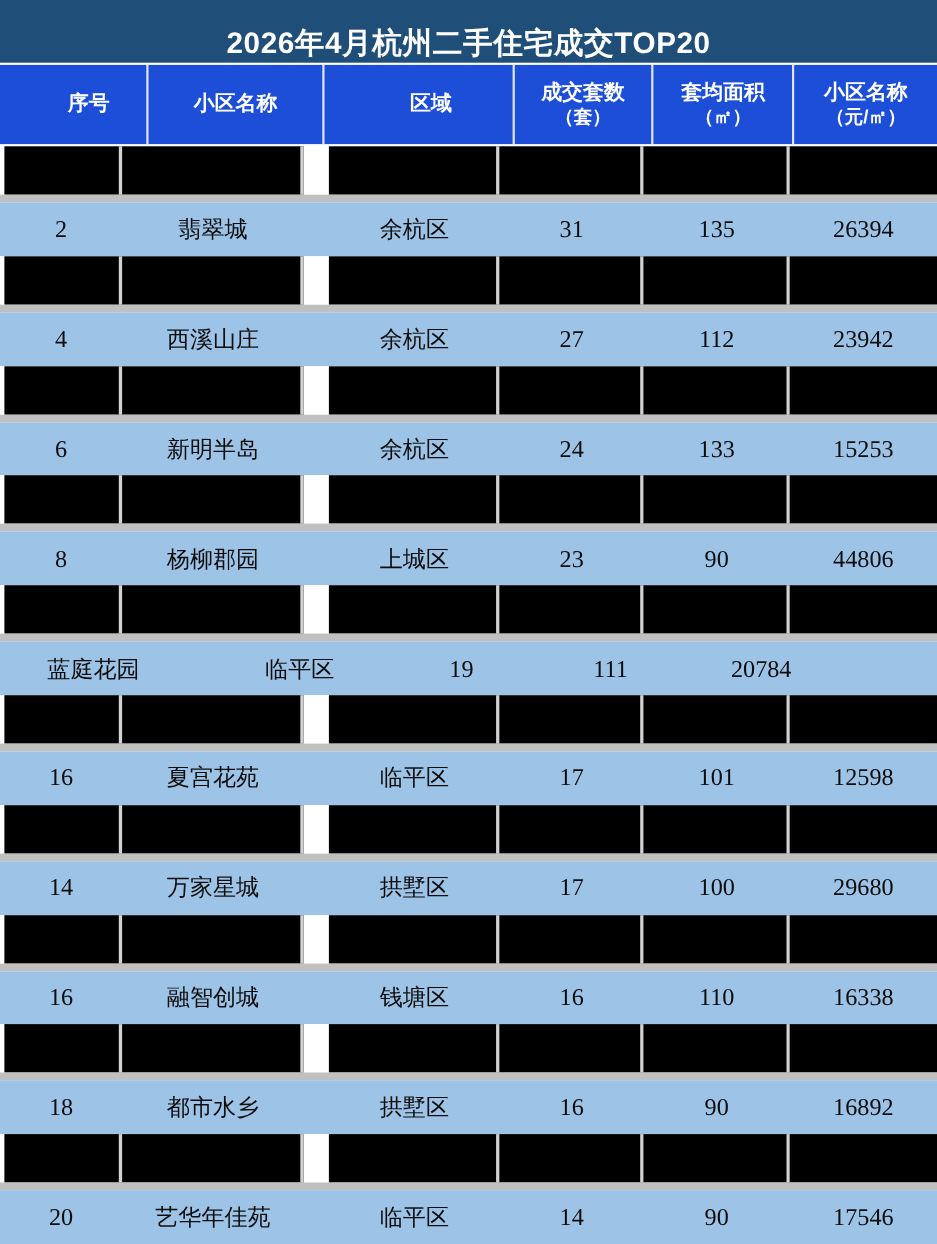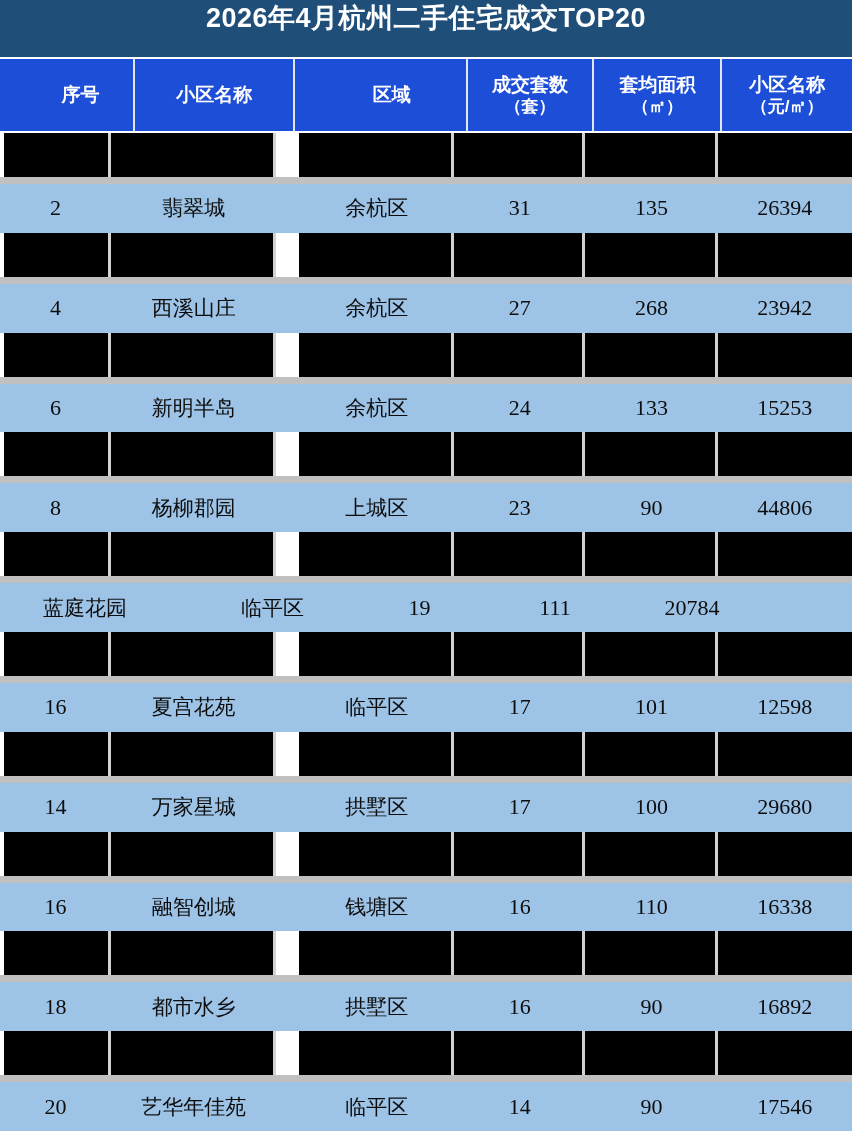--- a/index.html
+++ b/index.html
@@ -23,21 +23,21 @@
 
   
   .title-banner {
     position: absolute;
     left: 0;
     top: 0;
     width: 852px;
     height: 57px;
     background: #1F4E79;
     display: flex;
-    align-items: flex-start;
+    align-items: flex-end;
     justify-content: center;
     box-sizing: border-box;
   }
   .title-text {
     color: #ffffff;
     font-size: 27px;
     font-weight: bold;
     letter-spacing: 0.5px;
     font-family: "Liberation Sans", "DejaVu Sans", sans-serif;
     white-space: nowrap;
@@ -216,21 +216,21 @@
           <div class="cell c3"></div>
           <div class="cell c4"></div>
           <div class="cell c5"></div>
         </div>
         <div class="redact-gap"></div>
         <div class="row-visible">
           <div class="cell c0 num">4</div>
           <div class="cell c1">西溪山庄</div>
           <div class="cell c2">余杭区</div>
           <div class="cell c3 num">27</div>
-          <div class="cell c4 num">268</div>
+          <div class="cell c4 num">112</div>
           <div class="cell c5 num">23942</div>
         </div>
       </div>
       <div class="row">
         <div class="row-redacted">
           <div class="cell c0"></div>
           <div class="cell c1"></div>
           <div class="cell c2"></div>
           <div class="cell c3"></div>
           <div class="cell c4"></div>

